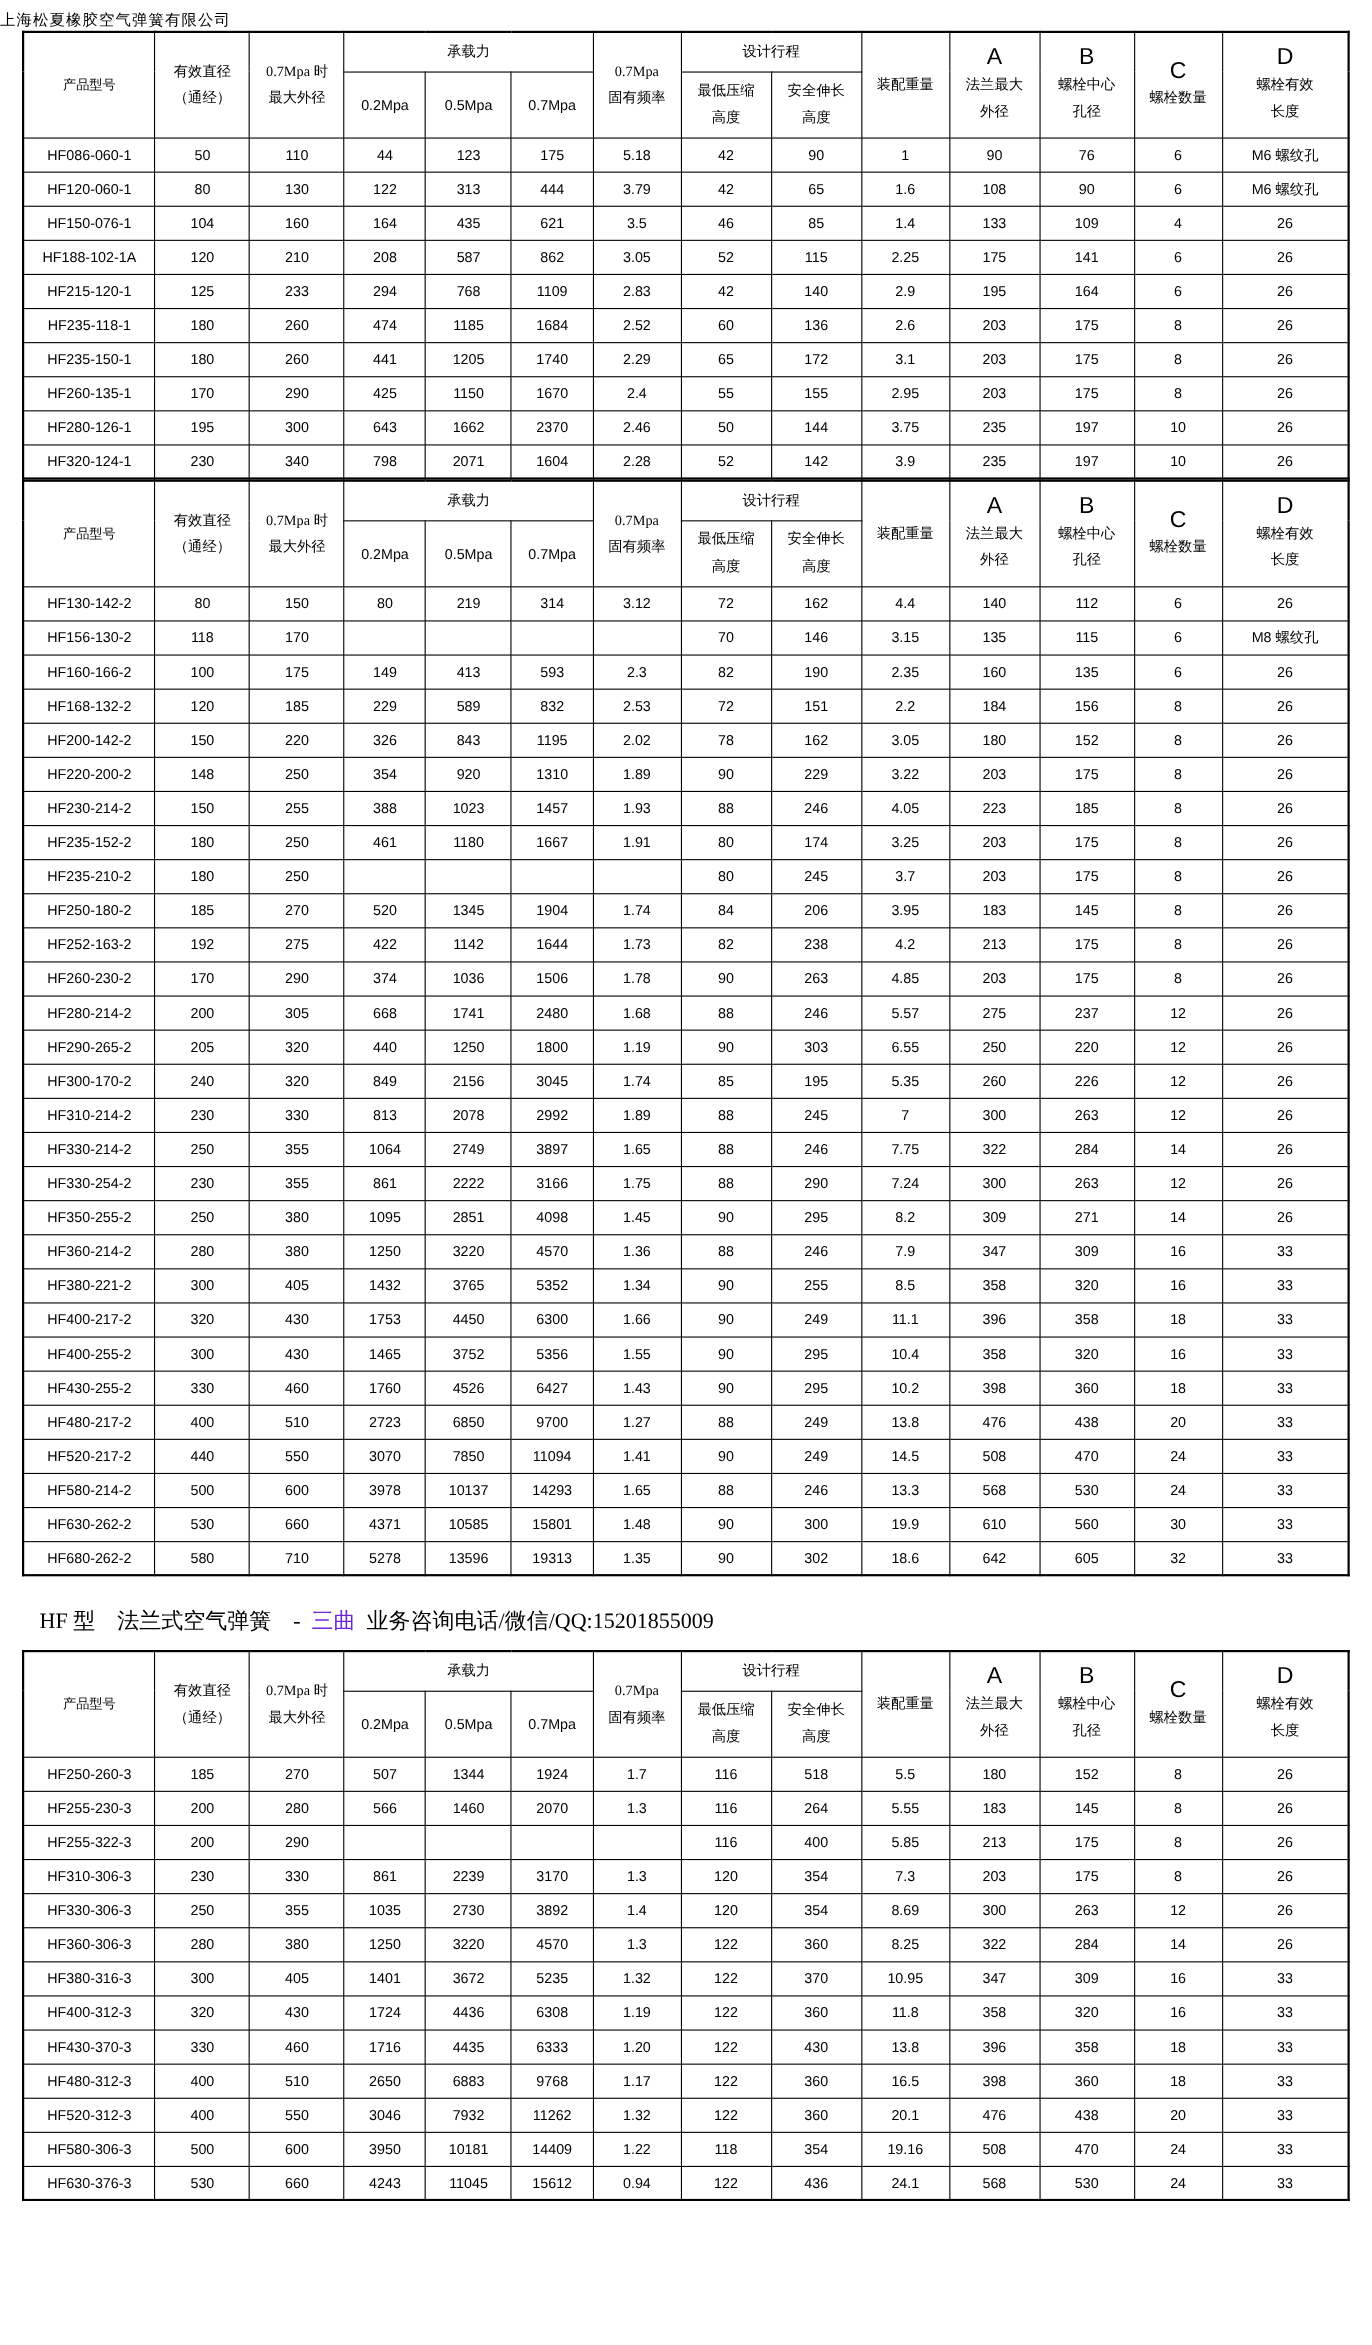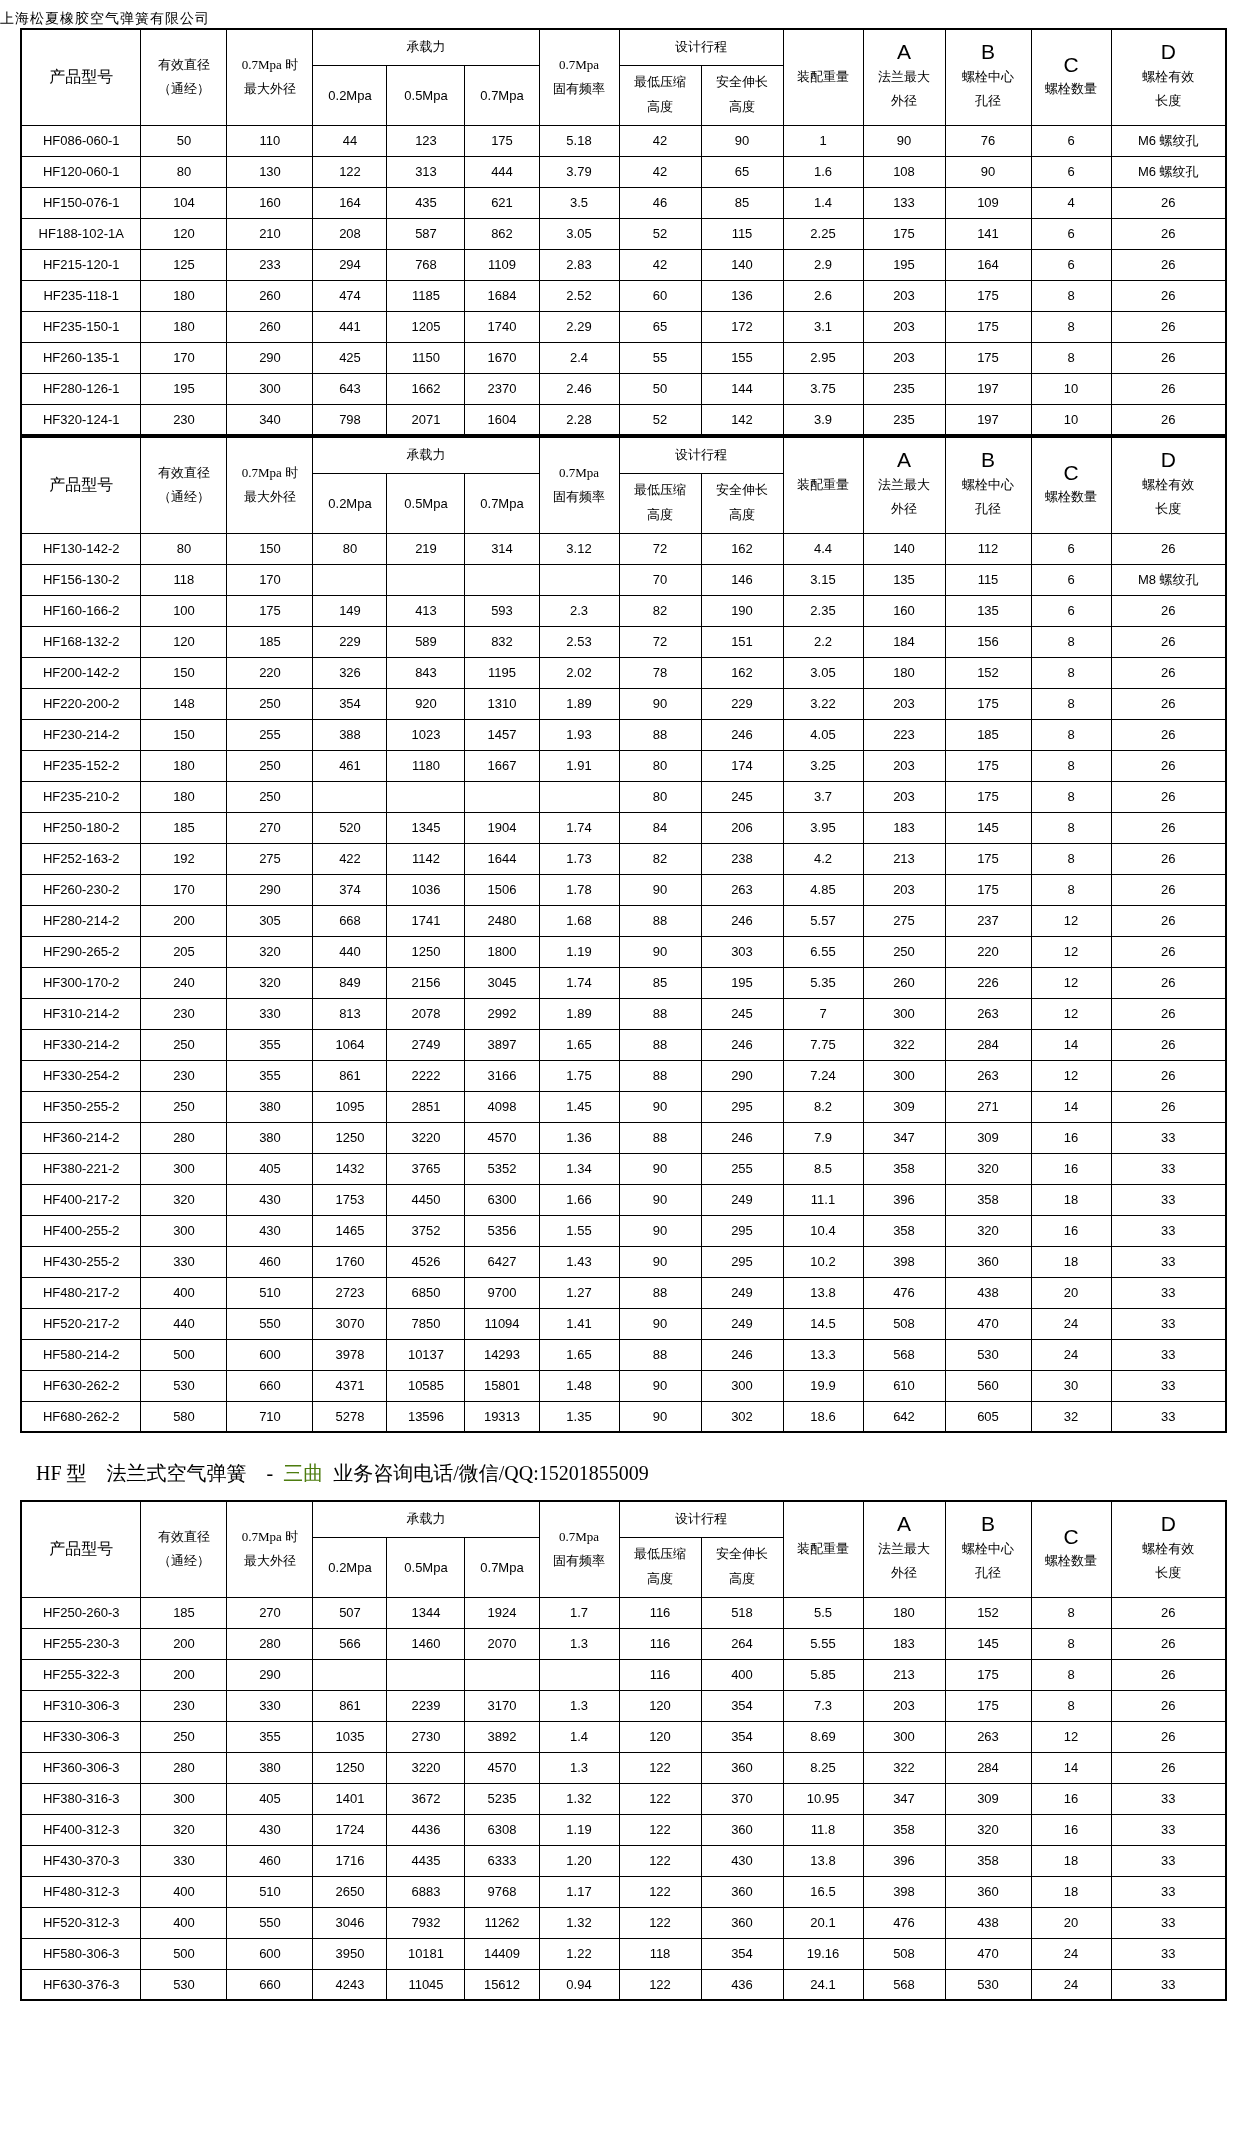--- a/index.html
+++ b/index.html
@@ -33,21 +33,21 @@
     vertical-align:middle;
     overflow:hidden;
   }
   thead th {
     font-weight:normal;
     font-family:"Liberation Serif", serif;
     font-size:13px;
   }
   tr.h1 th { height:36px; }
   tr.h2 th { height:60px;margin-top:20px; }
-  .model-th { font-size:16px; }
+  .model-th { font-size:12px; }
   .h-line { display:block; line-height:1.9; }
   .letter {
     display:block;
     font-family:"Liberation Sans", sans-serif;
     font-size:21px;
     line-height:1.15;
   }
   .mpa { font-family:"Liberation Sans", sans-serif; font-size:13px; }
   tbody td {
     font-family:"Liberation Sans", sans-serif;
@@ -837,21 +837,21 @@
             <td>605</td>
             <td>32</td>
             <td>33</td>
           </tr>
         </tbody>
     </table>
   </section>
 
   <section>
     <div class="section-title">
-      <span>HF 型　法兰式空气弹簧　-</span><span class="variant" style="color: #4d7c0f;">三曲</span><span>业务咨询电话/微信/QQ:15201855009</span>
+      <span>HF 型　法兰式空气弹簧　-</span><span class="variant" style="color: #6d28d9;">三曲</span><span>业务咨询电话/微信/QQ:15201855009</span>
     </div>
     <table class="spec-table">
       <colgroup>
         <col class="c1">
           <col class="c2">
           <col class="c3">
           <col class="c4">
           <col class="c5">
           <col class="c6">
           <col class="c7">

